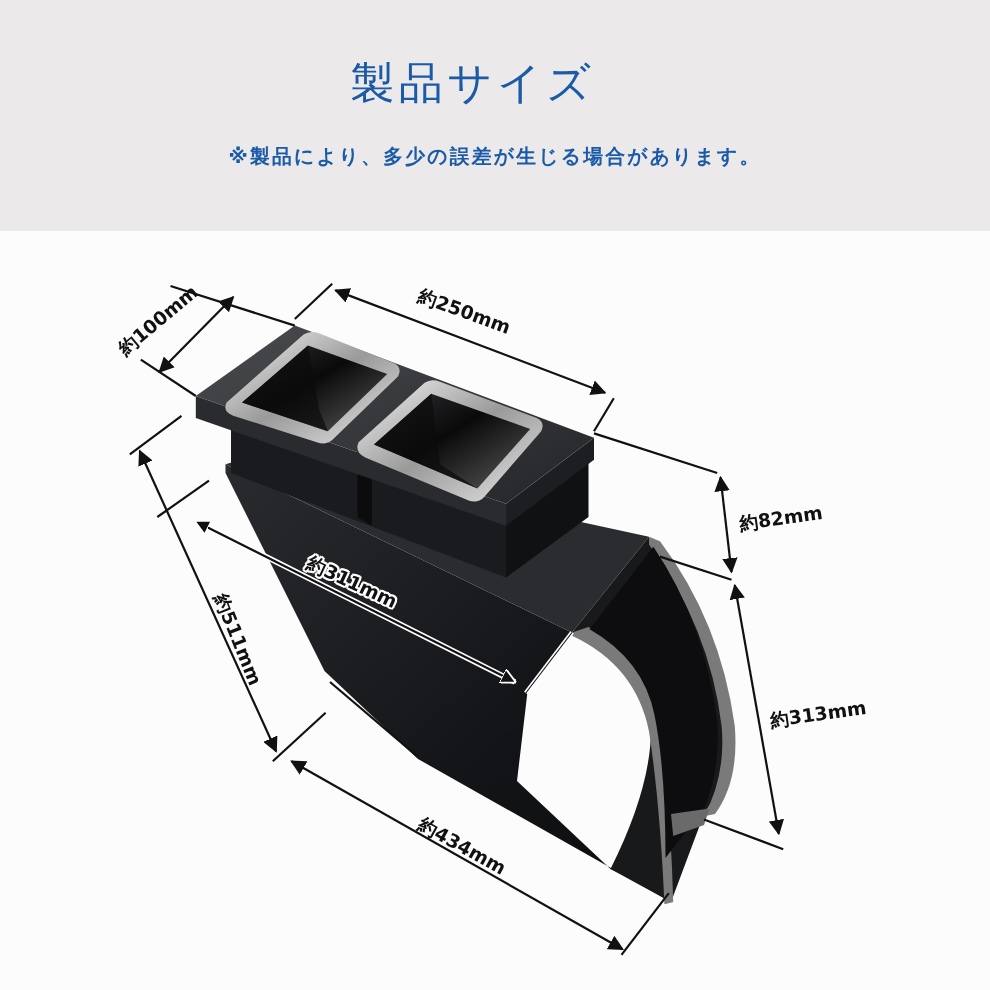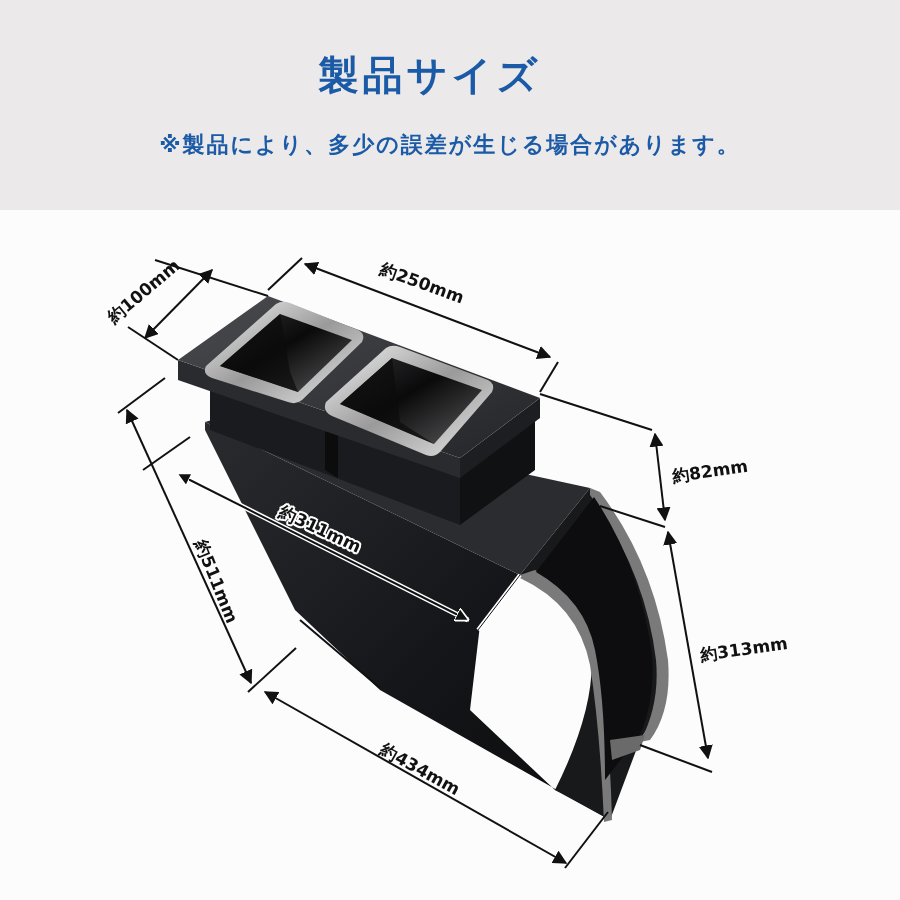--- a/index.html
+++ b/index.html
@@ -7,26 +7,26 @@
       width: 900px; height: 900px; overflow: hidden; position: relative;
       background: #fdfcfc;
       font-family: "DejaVu Sans", "Liberation Sans", sans-serif;
     }
     .header {
       position: absolute; left: 0; top: 0; width: 900px; height: 210px;
       background: #ebe9ea;
     }
     .title {
       position: absolute; left: 0; width: 860px; top: 48px;
-      text-align: center; font-size: 40px; font-weight: bold;
+      text-align: center; font-size: 40px; font-weight: normal;
       color: #1a5aa6; letter-spacing: 4px;
     }
     .subtitle {
       position: absolute; left: 0; width: 900px; top: 130px;
-      text-align: center; font-size: 22px; font-weight: bold;
+      text-align: center; font-size: 18px; font-weight: bold;
       color: #1a5aa6; letter-spacing: 2px;
     }
     .stage {
       position: absolute; left: 0; top: 210px; width: 900px; height: 690px;
     }
     svg { position: absolute; left: 0; top: 0; }
     .dim-label {
       position: absolute; font-size: 17px; font-weight: bold; color: #111;
       white-space: nowrap; transform-origin: center center;
     }

